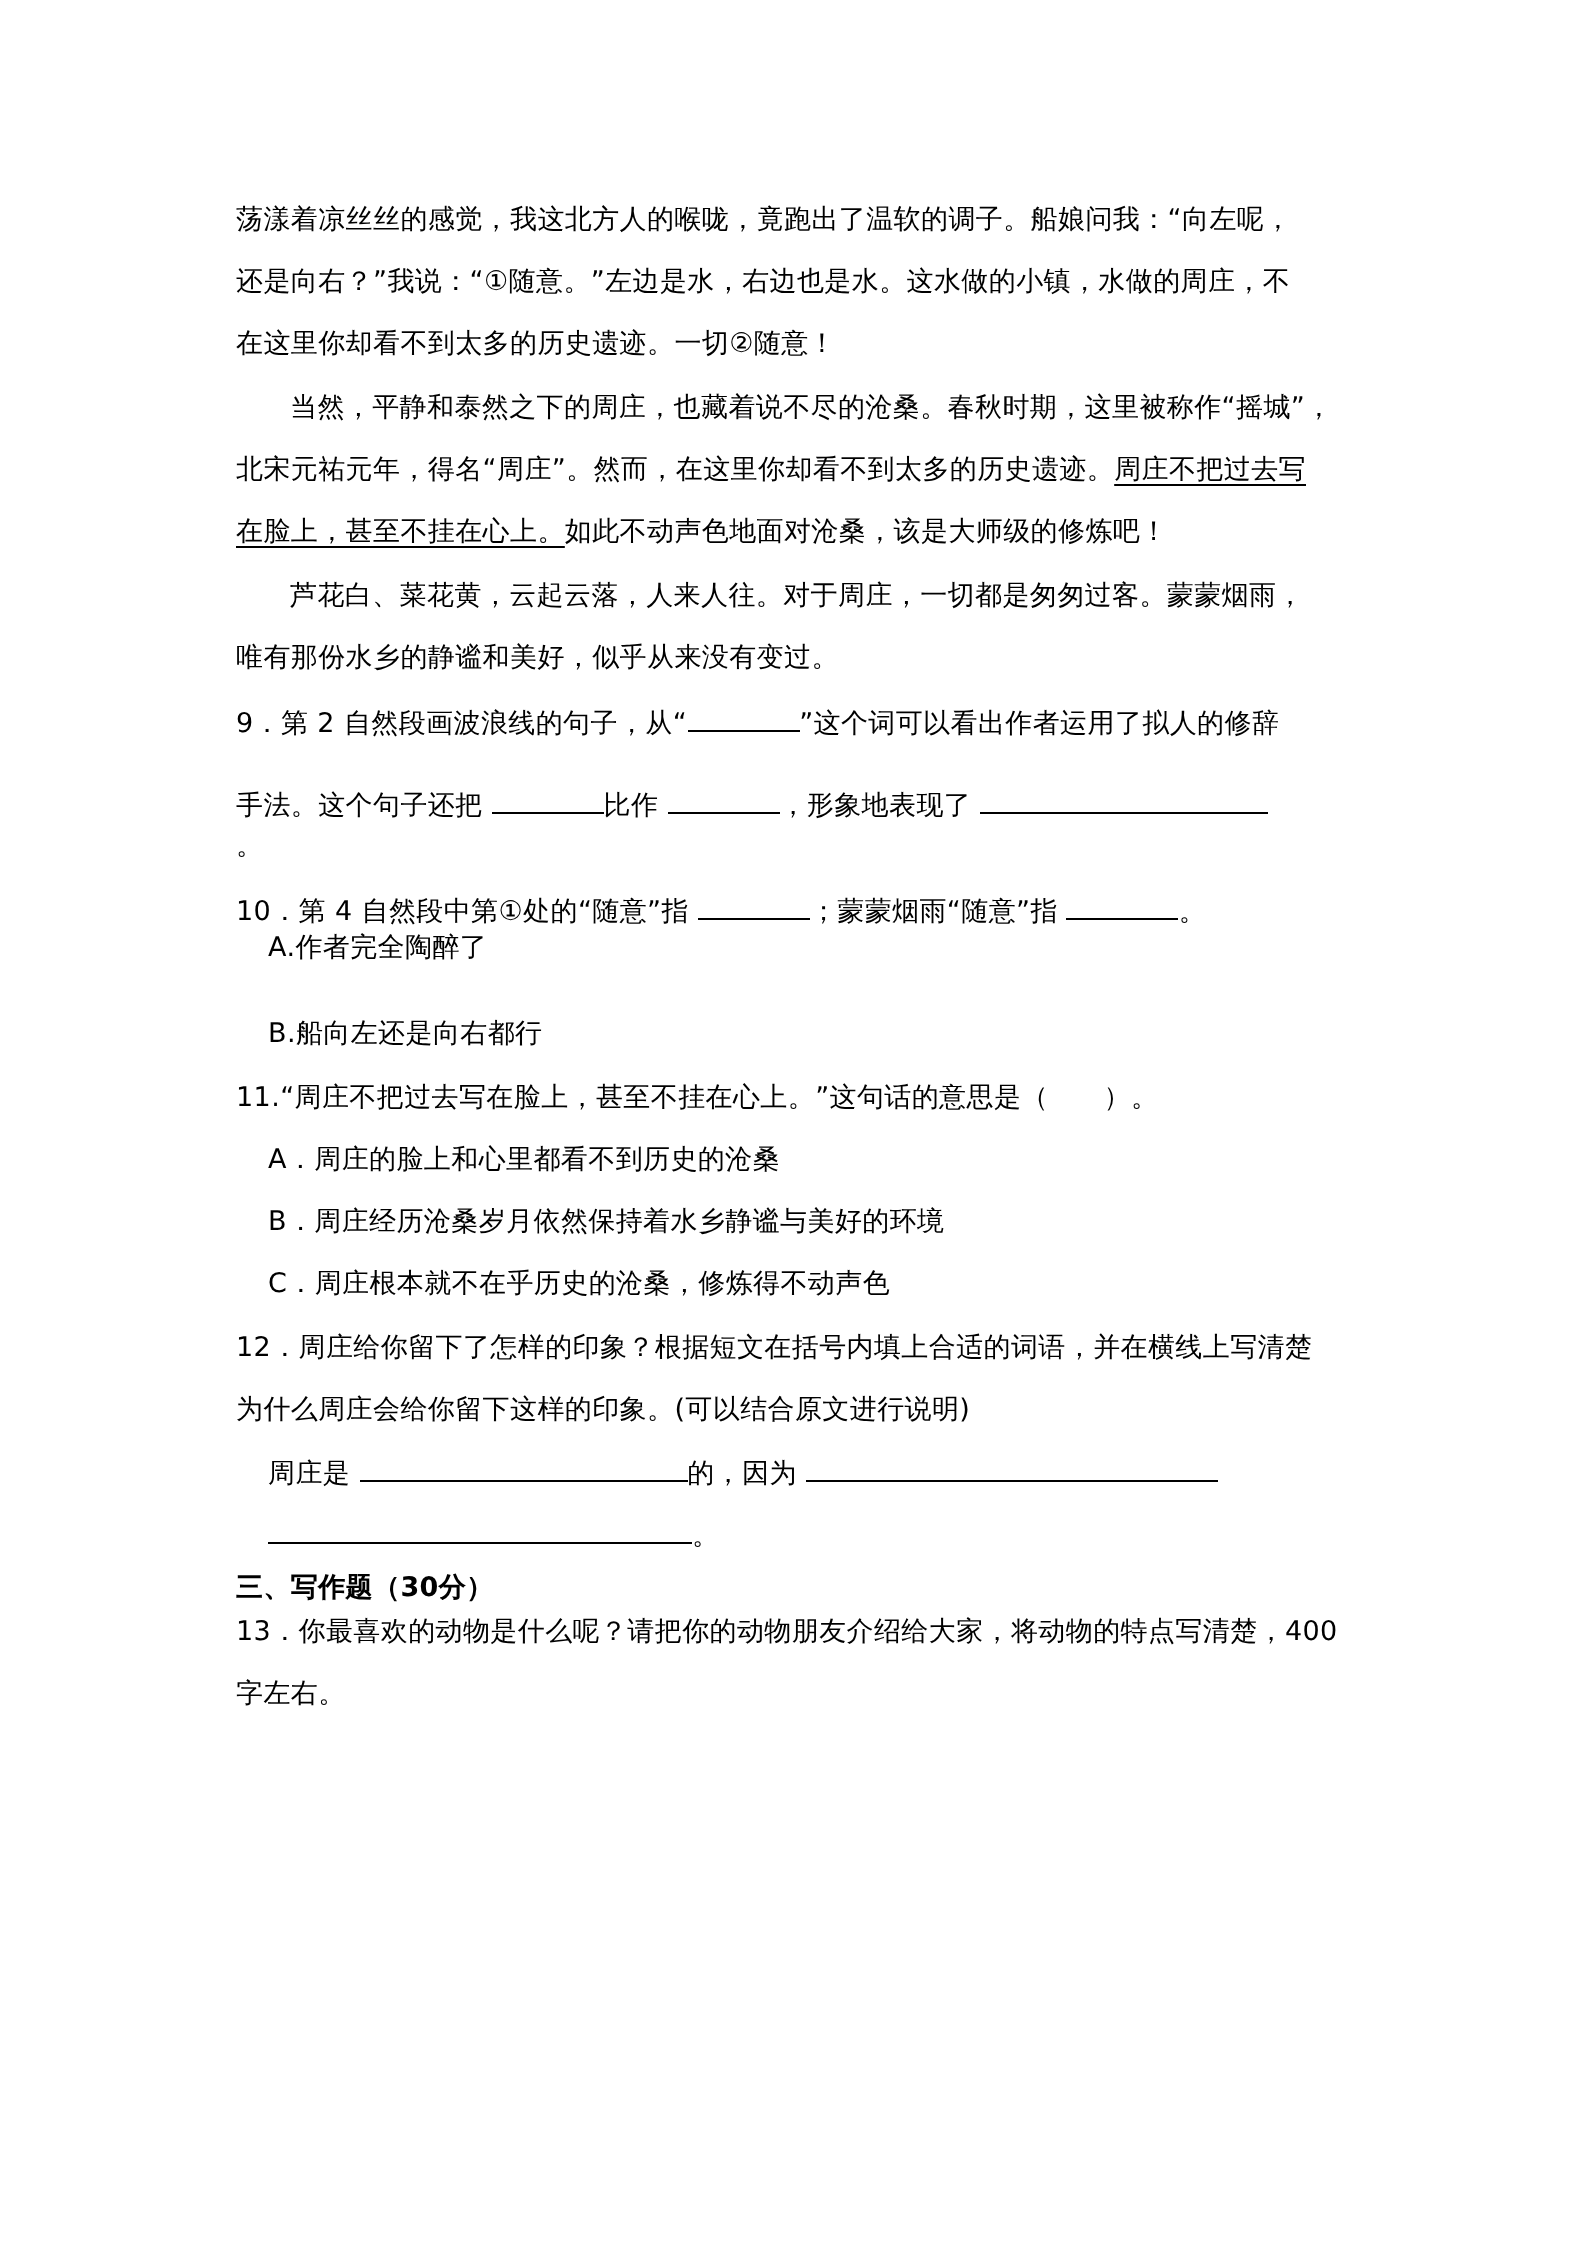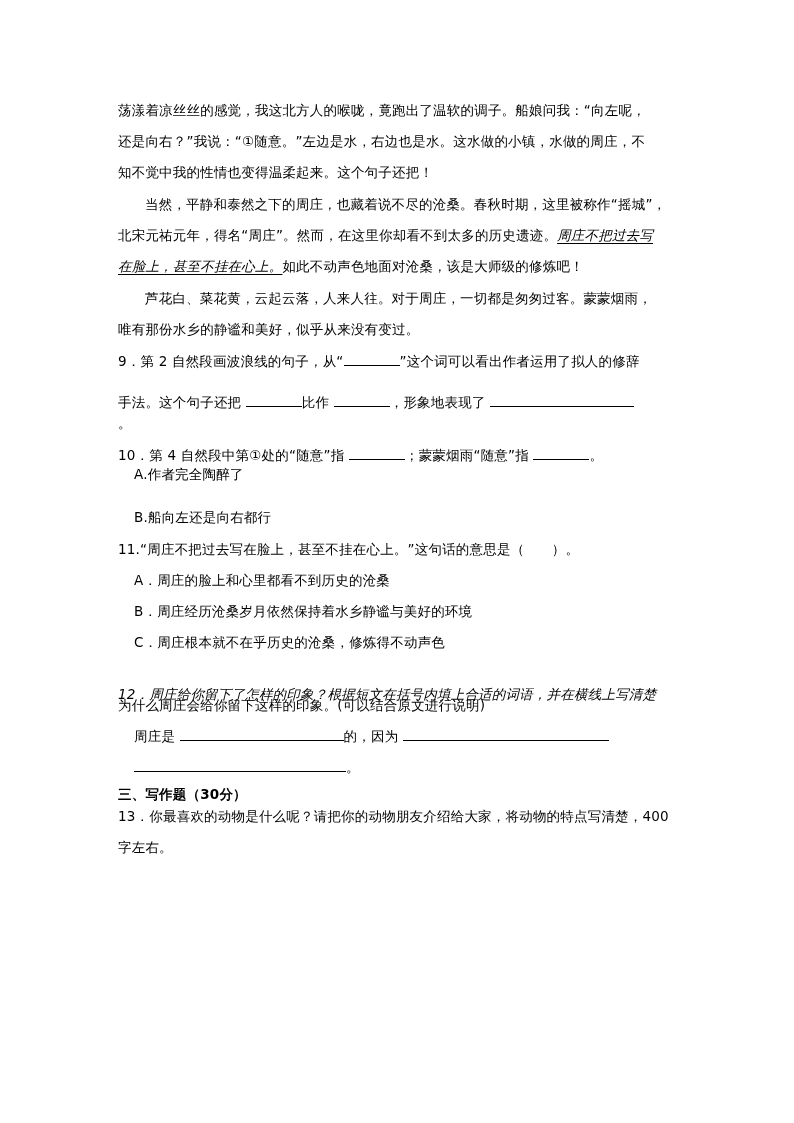--- a/index.html
+++ b/index.html
@@ -2,32 +2,32 @@
 <html><head>
 <meta charset="utf-8">
 <style>
   html, body { margin: 0; padding: 0; background: #ffffff; }
   body { width: 794px; height: 1123px; position: relative; overflow: hidden;
          font-family: "DejaVu Sans", "Liberation Sans", sans-serif; color: #000; }
   .page { position: absolute; left: 118px; top: 100px; width: 530px; font-size: 13.5px; }
   .line { position: absolute; left: 0; white-space: nowrap; line-height: 20px; height: 20px; letter-spacing: 0.2px; }
   .ind { padding-left: 27px; text-align: right; }
   .ind-s { padding-left: 16px; }
-  .u { text-decoration: underline; text-underline-offset: 3px; font-style: italic; }
+  .u { text-decoration: underline; text-underline-offset: 3px; }
   .blank { display: inline-block; border-bottom: 1px solid #000; height: 14px; vertical-align: baseline; }
   .bold { font-weight: bold; }
 </style>
 </head>
 <body>
 
 <div class="page">
 
   <div class="line" style="top:0px;">荡漾着凉丝丝的感觉，我这北方人的喉咙，竟跑出了温软的调子。船娘问我：“向左呢，</div>
   <div class="line" style="top:31px;">还是向右？”我说：“①随意。”左边是水，右边也是水。这水做的小镇，水做的周庄，不</div>
-  <div class="line" style="top:62px;">知不觉中我的性情也变得温柔起来。这个句子还把！</div>
+  <div class="line" style="top:62px;">在这里你却看不到太多的历史遗迹。一切②随意！</div>
 
   <div class="line ind" style="top:94px;">当然，平静和泰然之下的周庄，也藏着说不尽的沧桑。春秋时期，这里被称作“摇城”，</div>
   <div class="line" style="top:125px;">
     <span>北宋元祐元年，得名“周庄”。然而，在这里你却看不到太多的历史遗迹。</span><span class="u">周庄不把过去写</span>
   </div>
   <div class="line" style="top:156px;">
     <span class="u">在脸上，甚至不挂在心上。</span><span>如此不动声色地面对沧桑，该是大师级的修炼吧！</span>
   </div>
 
   <div class="line ind" style="top:188px;">芦花白、菜花黄，云起云落，人来人往。对于周庄，一切都是匆匆过客。蒙蒙烟雨，</div>
@@ -45,21 +45,21 @@
     <span>10．第 4 自然段中第①处的“随意”指 </span><span class="blank" style="width:56px;"></span><span>；蒙蒙烟雨“随意”指 </span><span class="blank" style="width:56px;"></span><span>。</span>
   </div>
   <div class="line ind-s" style="top:364px;">A.作者完全陶醉了</div>
   <div class="line ind-s" style="top:407px;">B.船向左还是向右都行</div>
 
   <div class="line" style="top:439px;">11.“周庄不把过去写在脸上，甚至不挂在心上。”这句话的意思是（　　）。</div>
   <div class="line ind-s" style="top:470px;">A．周庄的脸上和心里都看不到历史的沧桑</div>
   <div class="line ind-s" style="top:501px;">B．周庄经历沧桑岁月依然保持着水乡静谧与美好的环境</div>
   <div class="line ind-s" style="top:532px;">C．周庄根本就不在乎历史的沧桑，修炼得不动声色</div>
 
-  <div class="line" style="top:584px;font-style:italic;">12．周庄给你留下了怎样的印象？根据短文在括号内填上合适的词语，并在横线上写清楚</div>
+  <div class="line" style="top:564px;">12．周庄给你留下了怎样的印象？根据短文在括号内填上合适的词语，并在横线上写清楚</div>
   <div class="line" style="top:595px;">为什么周庄会给你留下这样的印象。(可以结合原文进行说明)</div>
   <div class="line ind-s" style="top:626px;">
     <span>周庄是 </span><span class="blank" style="width:164px;"></span><span>的，因为 </span><span class="blank" style="width:206px;"></span>
   </div>
   <div class="line ind-s" style="top:657px;">
     <span class="blank" style="width:212px;"></span><span>。</span>
   </div>
 
   <div class="line bold" style="top:684px;">三、写作题（30分）</div>
   <div class="line" style="top:706px;">13．你最喜欢的动物是什么呢？请把你的动物朋友介绍给大家，将动物的特点写清楚，400</div>

